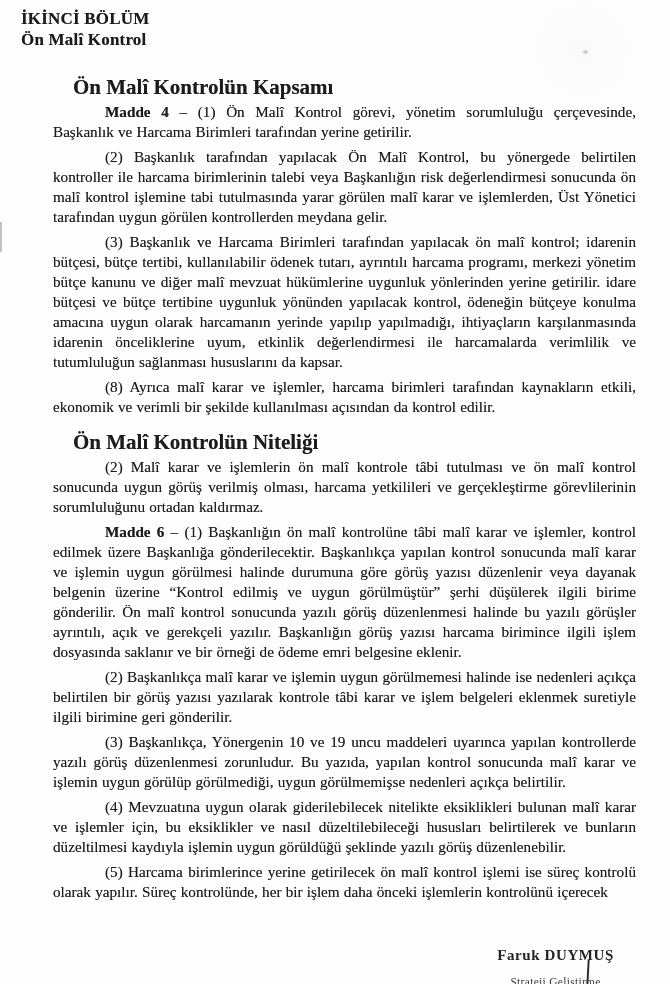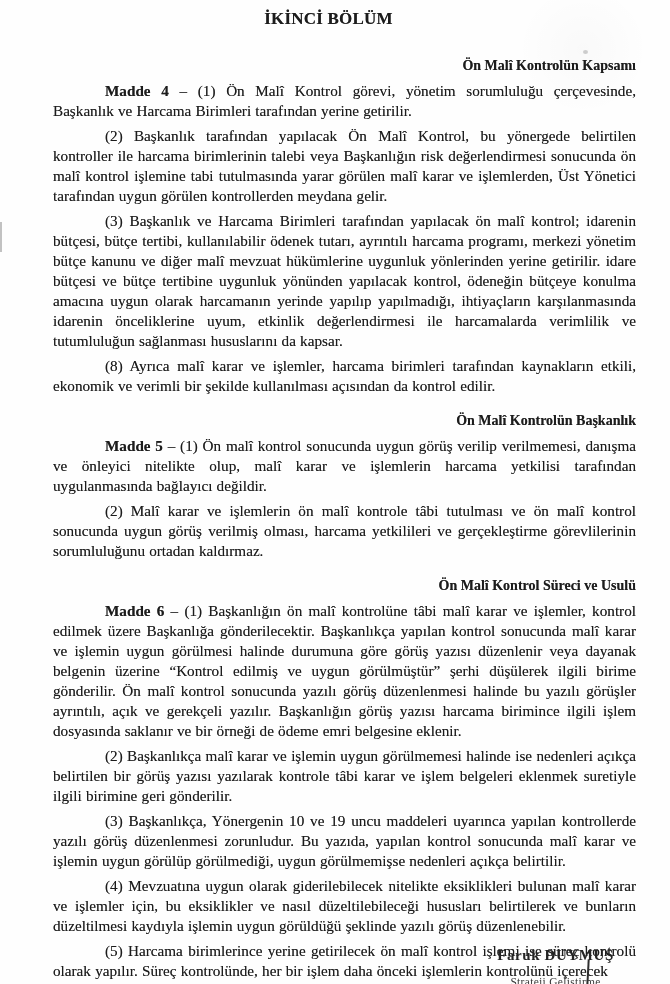--- a/index.html
+++ b/index.html
@@ -17,32 +17,30 @@
     background:
       radial-gradient(circle at 87% 5%, rgba(0,0,0,0.02), transparent 6%),
       #fefefe;
   }
   .content {
     position:absolute;
     left:21px; right:34px; top:8px;
     text-shadow:0 0 0.4px rgba(20,20,20,0.55);
   }
   .doc-title, .doc-subtitle {
-    text-align:center;
     font-weight:bold;
     font-size:17px;
     line-height:21px;
     letter-spacing:0.2px;
   }
   .section-heading {
     font-weight:bold;
-    font-size:14px;
+    font-size:21px;
     line-height:20px;
     margin:15px 0 2px 52px;
-    text-align:right;
   }
   .section.first .section-heading { margin-top:27px; }
   .para {
     font-size:15.2px;
     line-height:20px;
     text-align:justify;
     text-indent:52px;
     margin-top:5px;
     word-spacing:0.4px;
     margin-left:32px;
@@ -90,37 +88,36 @@
     opacity:0.55;
   }
 </style>
 </head>
 <body>
 
 <div class="page">
   <div class="content">
 
     <div class="doc-title">İKİNCİ BÖLÜM</div>
+    <div class="doc-subtitle">Ön Malî Kontrol</div>
 
     <div class="section first">
       <div class="section-heading">Ön Malî Kontrolün Kapsamı</div>
       <p class="para"><b class="lead">Madde 4</b><span> – (1) Ön Malî Kontrol görevi, yönetim sorumluluğu çerçevesinde, Başkanlık ve Harcama Birimleri tarafından yerine getirilir.</span></p>
       <p class="para"><span>(2) Başkanlık tarafından yapılacak Ön Malî Kontrol, bu yönergede belirtilen kontroller ile harcama birimlerinin talebi veya Başkanlığın risk değerlendirmesi sonucunda ön malî kontrol işlemine tabi tutulmasında yarar görülen malî karar ve işlemlerden, Üst Yönetici tarafından uygun görülen kontrollerden meydana gelir.</span></p>
       <p class="para"><span>(3) Başkanlık ve Harcama Birimleri tarafından yapılacak ön malî kontrol; idarenin bütçesi, bütçe tertibi, kullanılabilir ödenek tutarı, ayrıntılı harcama programı, merkezi yönetim bütçe kanunu ve diğer malî mevzuat hükümlerine uygunluk yönlerinden yerine getirilir. idare bütçesi ve bütçe tertibine uygunluk yönünden yapılacak kontrol, ödeneğin bütçeye konulma amacına uygun olarak harcamanın yerinde yapılıp yapılmadığı, ihtiyaçların karşılanmasında idarenin önceliklerine uyum, etkinlik değerlendirmesi ile harcamalarda verimlilik ve tutumluluğun sağlanması hususlarını da kapsar.</span></p>
       <p class="para"><span>(8) Ayrıca malî karar ve işlemler, harcama birimleri tarafından kaynakların etkili, ekonomik ve verimli bir şekilde kullanılması açısından da kontrol edilir.</span></p>
     </div>
 
     <div class="section">
-      <div class="section-heading">Ön Malî Kontrolün Başkanlık</div>
-      <p class="para"><b class="lead">Madde 5</b><span> – (1) Ön malî kontrol sonucunda uygun görüş verilip verilmemesi, danışma ve önleyici nitelikte olup, malî karar ve işlemlerin harcama yetkilisi tarafından uygulanmasında bağlayıcı değildir.</span></p>
+      <div class="section-heading">Ön Malî Kontrolün Niteliği</div>
       <p class="para"><span>(2) Malî karar ve işlemlerin ön malî kontrole tâbi tutulması ve ön malî kontrol sonucunda uygun görüş verilmiş olması, harcama yetkilileri ve gerçekleştirme görevlilerinin sorumluluğunu ortadan kaldırmaz.</span></p>
     </div>
 
     <div class="section">
-      <div class="section-heading">Ön Malî Kontrol Süreci ve Usulü</div>
       <p class="para"><b class="lead">Madde 6</b><span> – (1) Başkanlığın ön malî kontrolüne tâbi malî karar ve işlemler, kontrol edilmek üzere Başkanlığa gönderilecektir. Başkanlıkça yapılan kontrol sonucunda malî karar ve işlemin uygun görülmesi halinde durumuna göre görüş yazısı düzenlenir veya dayanak belgenin üzerine “Kontrol edilmiş ve uygun görülmüştür” şerhi düşülerek ilgili birime gönderilir. Ön malî kontrol sonucunda yazılı görüş düzenlenmesi halinde bu yazılı görüşler ayrıntılı, açık ve gerekçeli yazılır. Başkanlığın görüş yazısı harcama birimince ilgili işlem dosyasında saklanır ve bir örneği de ödeme emri belgesine eklenir.</span></p>
       <p class="para"><span>(2) Başkanlıkça malî karar ve işlemin uygun görülmemesi halinde ise nedenleri açıkça belirtilen bir görüş yazısı yazılarak kontrole tâbi karar ve işlem belgeleri eklenmek suretiyle ilgili birimine geri gönderilir.</span></p>
       <p class="para"><span>(3) Başkanlıkça, Yönergenin 10 ve 19 uncu maddeleri uyarınca yapılan kontrollerde yazılı görüş düzenlenmesi zorunludur. Bu yazıda, yapılan kontrol sonucunda malî karar ve işlemin uygun görülüp görülmediği, uygun görülmemişse nedenleri açıkça belirtilir.</span></p>
       <p class="para"><span>(4) Mevzuatına uygun olarak giderilebilecek nitelikte eksiklikleri bulunan malî karar ve işlemler için, bu eksiklikler ve nasıl düzeltilebileceği hususları belirtilerek ve bunların düzeltilmesi kaydıyla işlemin uygun görüldüğü şeklinde yazılı görüş düzenlenebilir.</span></p>
       <p class="para"><span>(5) Harcama birimlerince yerine getirilecek ön malî kontrol işlemi ise süreç kontrolü olarak yapılır. Süreç kontrolünde, her bir işlem daha önceki işlemlerin kontrolünü içerecek</span></p>
     </div>
 
   </div>
 
   <div class="stamp">

